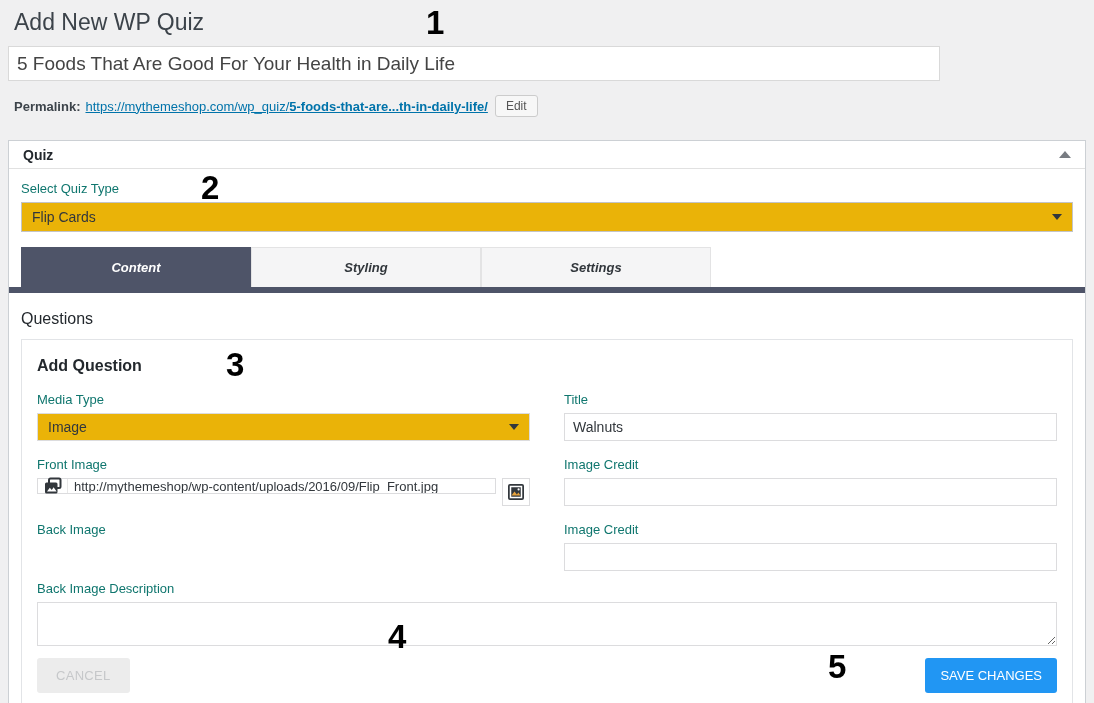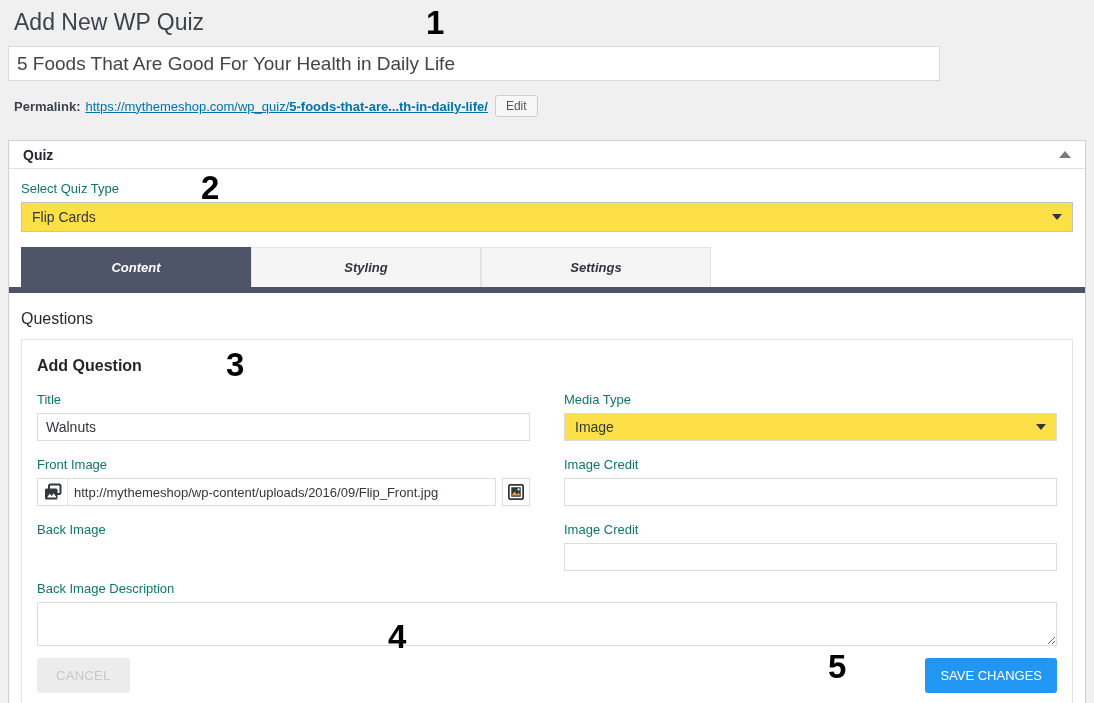--- a/index.html
+++ b/index.html
@@ -27,21 +27,21 @@
   }
   
   .quiz-panel { margin:22px 8px 0; width:1078px; background:#fff; border:1px solid #ccd0d4; padding-bottom:30px; }
   .panel-header { display:flex; justify-content:space-between; align-items:center; padding:4px 14px; height:28px; border-bottom:1px solid #e1e1e1; }
   .panel-title { font-size:14px; font-weight:700; color:#23282d; }
   .tri-up { width:0; height:0; border-left:6px solid transparent; border-right:6px solid transparent; border-bottom:7px solid #787c82; cursor:pointer; }
   .tri-down { width:0; height:0; border-left:5px solid transparent; border-right:5px solid transparent; border-top:6px solid #32373c; }
   .panel-body { padding:12px 12px 0; }
   .field-label { display:block; font-size:13px; color:#0f766e; margin:0 0 6px; }
   .select-box {
-    height:30px; border:1px solid #c3c4c7; background:#fde047; display:flex;
+    height:30px; border:1px solid #c3c4c7; background:#eab308; display:flex;
     align-items:center; justify-content:space-between; padding:0 10px;
     font-size:14px; color:#32373c; cursor:pointer;
   }
   .select-box.small { height:28px; border-color:#dcdcde; }
   
   .tabs { display:flex; margin-top:15px;font-style:italic; }
   .tab { width:230px; height:40px; display:flex; align-items:center; justify-content:center; font-size:13px; font-weight:700; cursor:pointer; }
   .tab.active { background:#4e5468; color:#fff; }
   .tab.inactive { background:#f5f5f6; border:1px solid #e3e3e4; border-bottom:none; color:#32373c; }
   .tab-underline { height:6px; background:#4e5468; margin:0 -12px; }
@@ -49,21 +49,21 @@
   
   .question-box { margin-top:10px; border:1px solid #e2e4e7; padding:16px 15px 14px; }
   .question-heading { font-size:16px; font-weight:700; color:#23282d; margin:0; line-height:20px; }
   .form-grid { display:grid; grid-template-columns:1fr 1fr; column-gap:34px; }
   .field { margin-top:16px; }
   .text-input {
     width:100%; height:28px; border:1px solid #dcdcde; padding:0 8px;
     font-size:14px; color:#32373c; font-family:inherit; outline:none; background:#fff;
   }
   .media-row { display:flex; gap:6px; }
-  .url-wrap { flex:1; display:flex; height:28px; border:1px solid #dcdcde; background:#fff; }
+  .url-wrap { flex:1; display:flex; height:16px; border:1px solid #dcdcde; background:#fff; }
   .icon-cell { width:30px; display:flex; align-items:center; justify-content:center; border-right:1px solid #e8e8e8; }
   .url-input { flex:1; border:none; outline:none; padding:0 6px; font-size:13px; color:#32373c; font-family:inherit; min-width:0; background:transparent; }
   .media-btn { width:28px; height:28px; border:1px solid #dcdcde; background:#fff; display:flex; align-items:center; justify-content:center; padding:0; cursor:pointer; }
   .desc-field { margin-top:10px; }
   .desc-textarea {
     width:100%; height:44px; border:1px solid #dcdcde; padding:4px 8px;
     font-size:14px; font-family:inherit; color:#32373c; outline:none; resize:both; display:block;
   }
   .actions { display:flex; justify-content:space-between; align-items:center; margin-top:12px; }
   .cancel-btn { background:#ececec; color:#c6c8ca; border:none; border-radius:3px; font-size:13px; height:35px; padding:4px 19px; letter-spacing:.3px; cursor:pointer; font-family:inherit; }
@@ -105,29 +105,29 @@
     <div class="tab-underline"></div>
 
     <div class="questions-heading">Questions</div>
 
     <div class="question-box">
       <h3 class="question-heading">Add Question</h3>
 
       <div class="form-grid">
 
         <div class="field">
-          <label class="field-label">Title</label>
-          <input class="text-input" type="text" value="Walnuts" style="">
-        </div>
-        <div class="field">
           <label class="field-label">Media Type</label>
           <div class="select-box small">
             <span>Image</span>
             <span class="tri-down"></span>
           </div>
+        </div>
+        <div class="field">
+          <label class="field-label">Title</label>
+          <input class="text-input" type="text" value="Walnuts" style="">
         </div>
 
         <div class="field">
           <label class="field-label">Front Image</label>
           <div class="media-row">
             <div class="url-wrap">
               <span class="icon-cell">
                 <svg width="18" height="18" viewBox="0 0 18 18">
                   <rect x="5" y="1.5" width="11.5" height="9.5" rx="1.5" fill="none" stroke="#32373c" stroke-width="2"></rect>
                   <rect x="1" y="5.5" width="12.5" height="11" rx="1.5" fill="#32373c"></rect>

